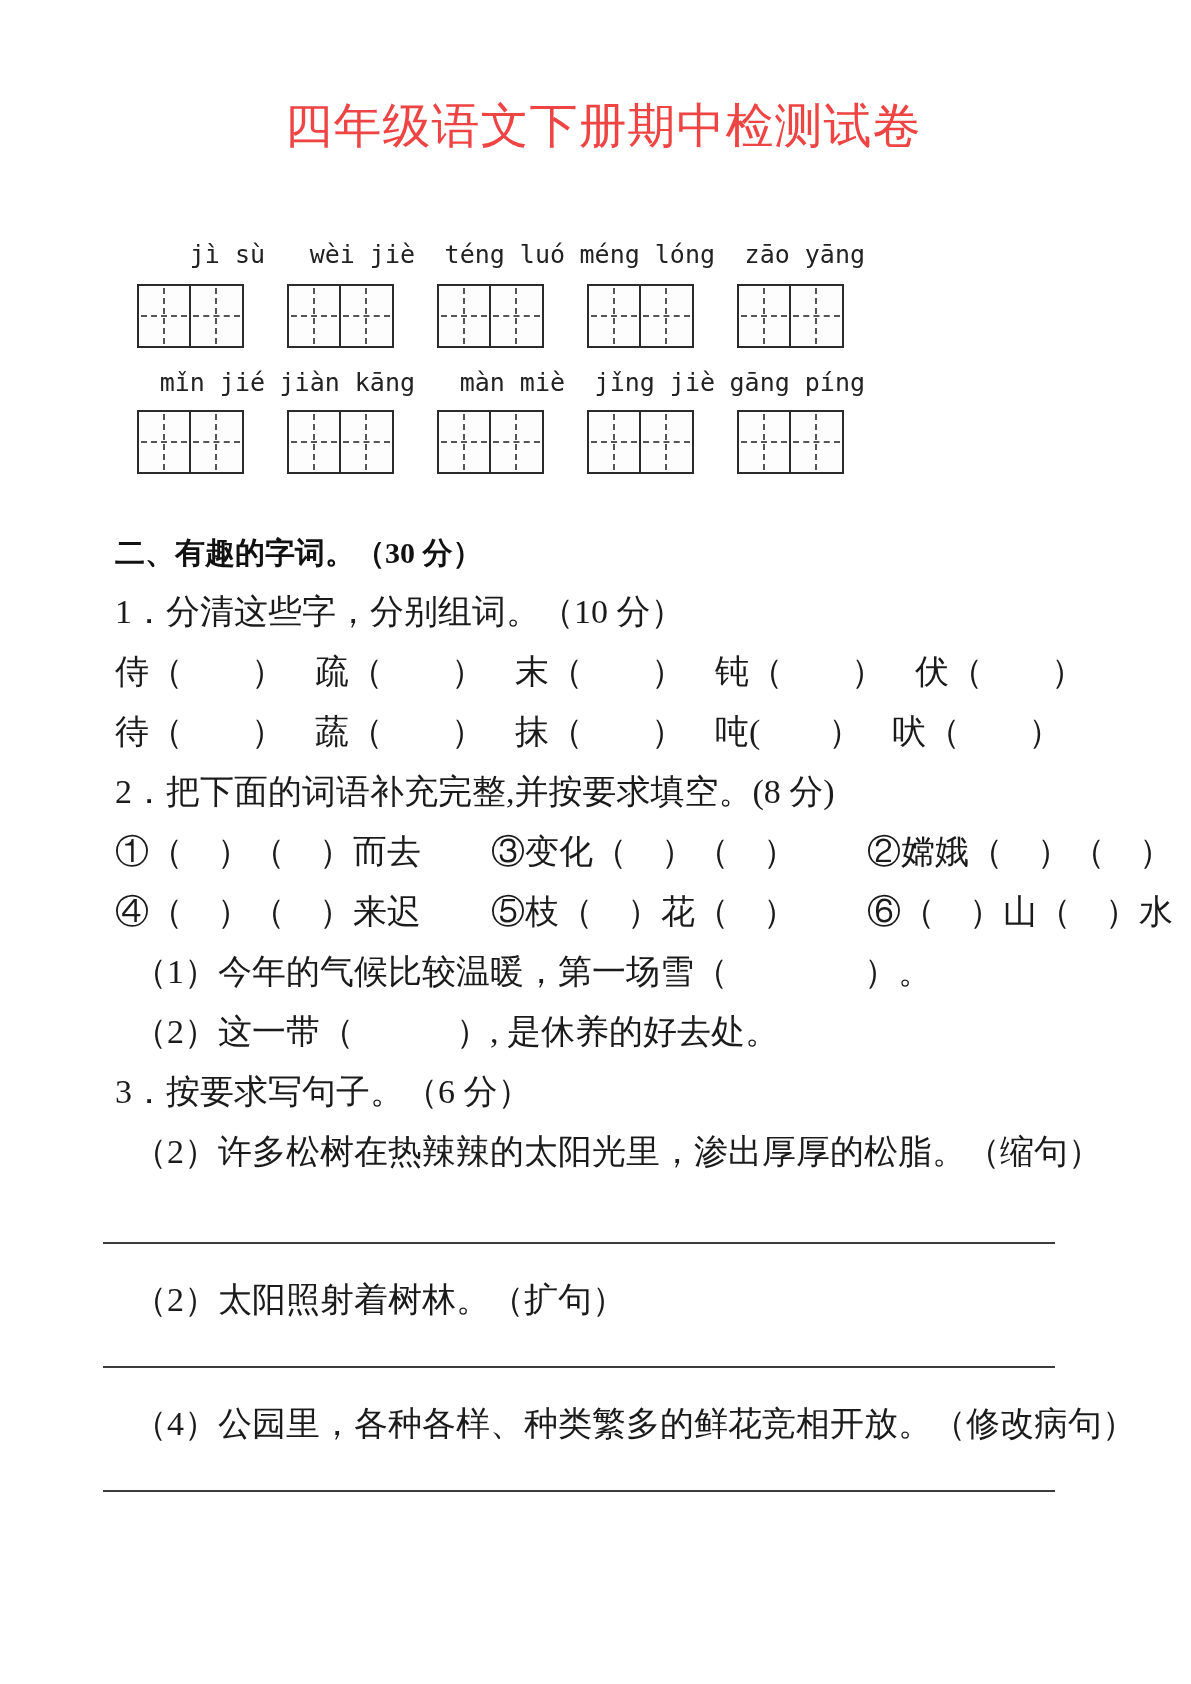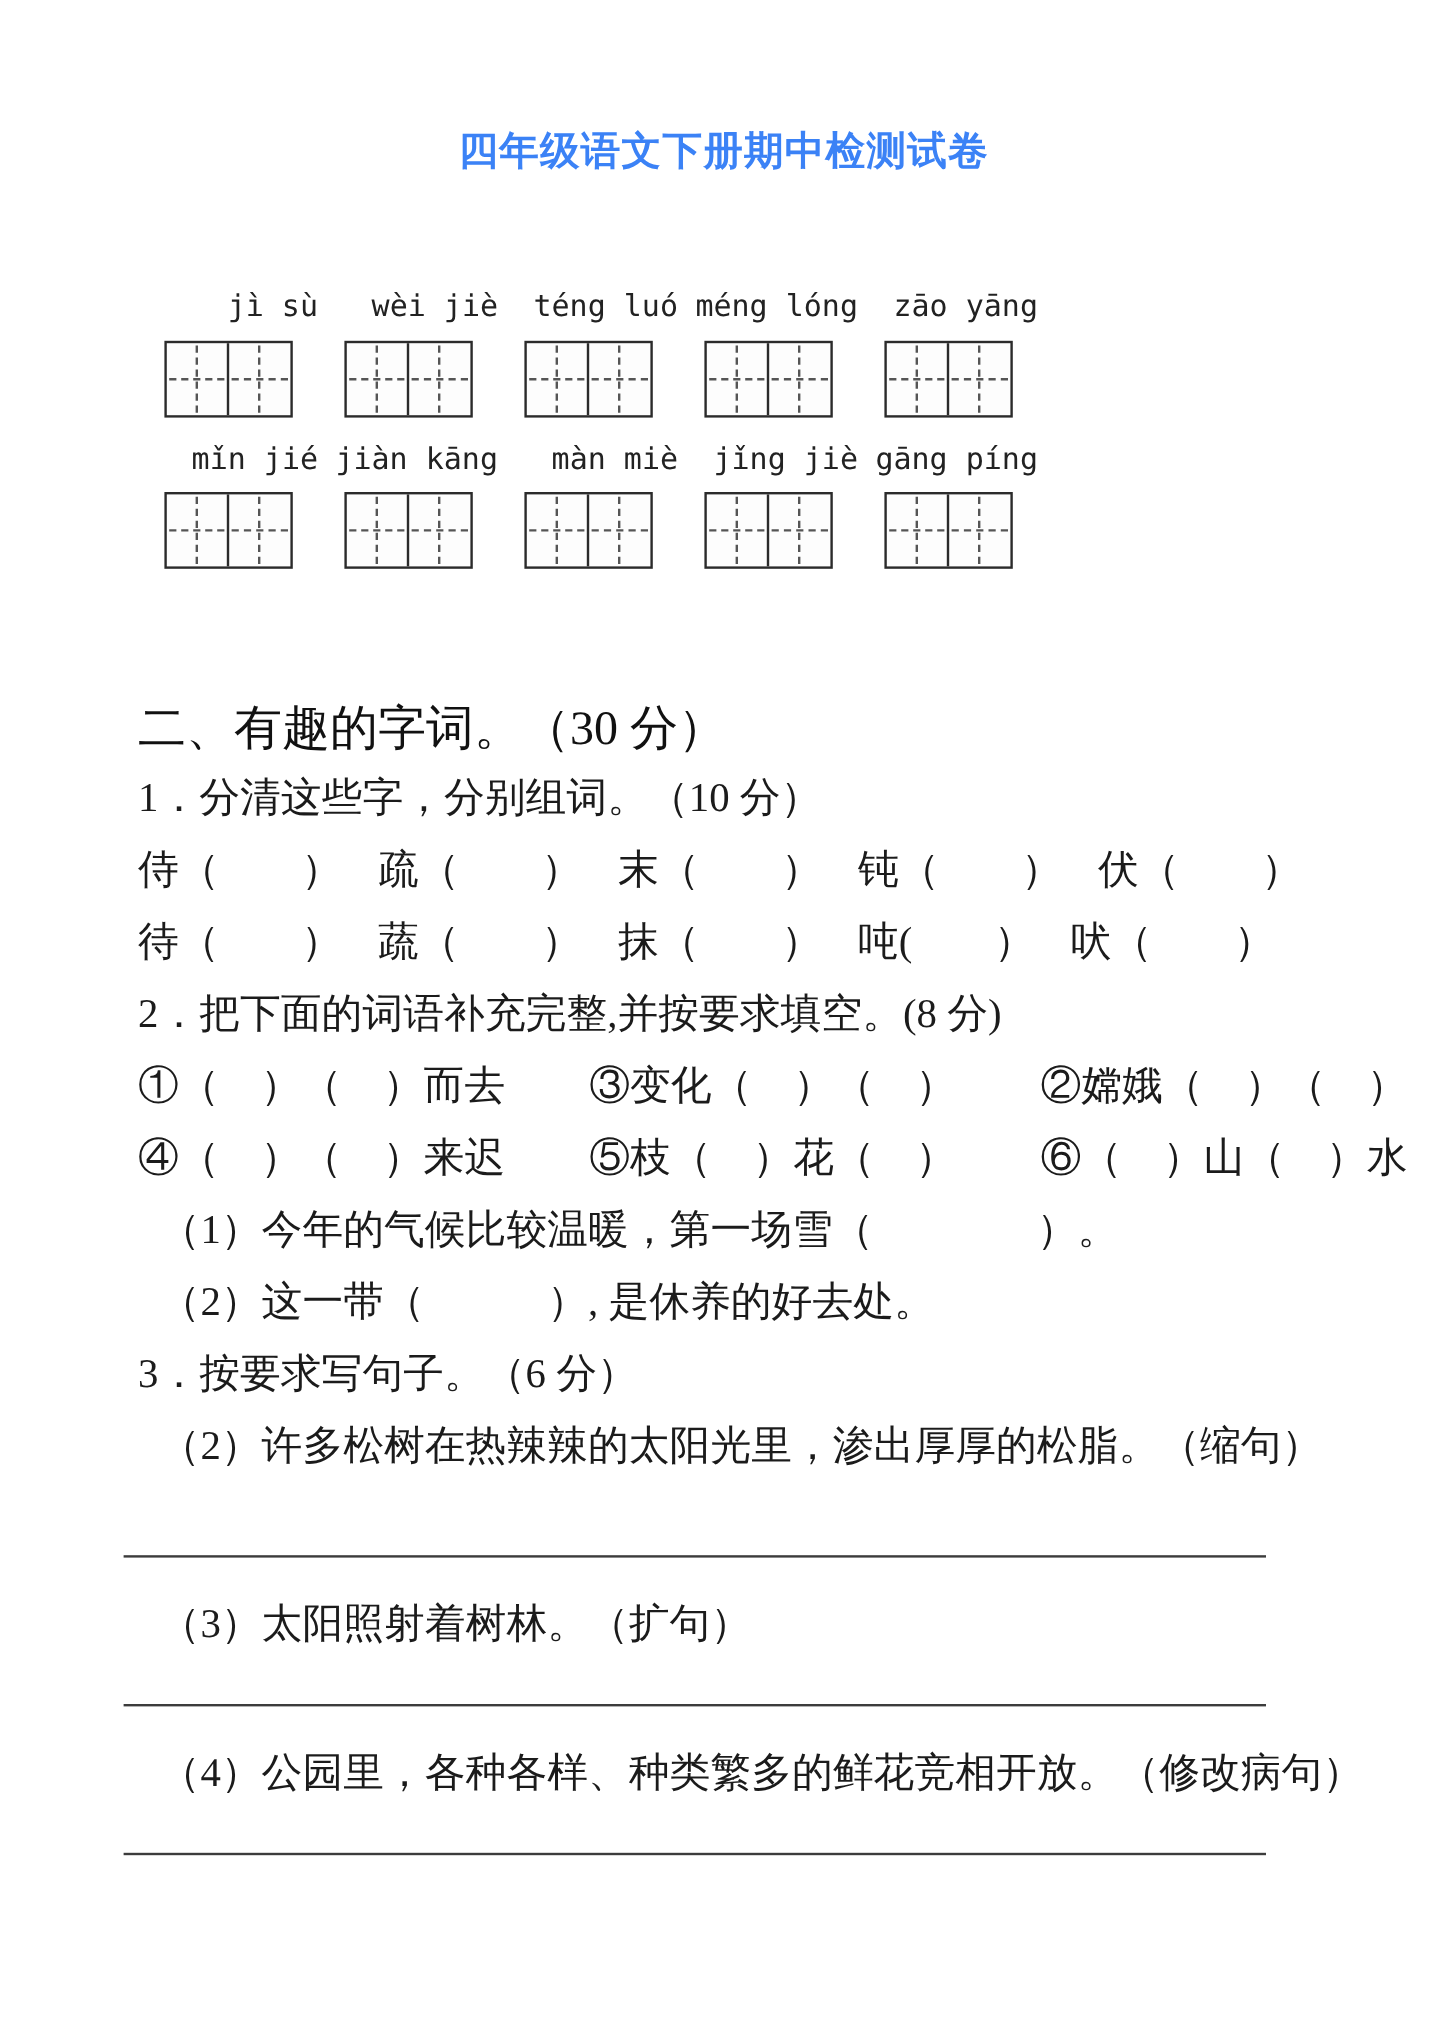--- a/index.html
+++ b/index.html
@@ -11,25 +11,25 @@
     margin: 0 auto;
     background: #ffffff;
     color: #1b1b1b;
     padding: 96px 100px 0 115px;
     font-family: "Liberation Serif", "DejaVu Serif", serif;
     overflow: hidden;
   }
   .exam-title {
     text-align: center;
     font-family: "Liberation Sans", "DejaVu Sans", sans-serif;
-    font-weight: 700;
-    font-size: 33px;
+    font-weight: 400;
+    font-size: 48px;
     line-height: 60px;
     letter-spacing: 1px;
-    color: #3b82f6;
+    color: #ef4444;
   }
   
   .pinyin-block { margin-top: 84px; width: 750px; }
   .pz-row { display: flex; }
   .pz-col { width: 150px; text-align: right; }
   .pinyin-word {
     font-family: "DejaVu Sans Mono", "Liberation Mono", monospace;
     font-size: 25px;
     line-height: 30px;
     white-space: nowrap;
@@ -53,23 +53,23 @@
     margin-left: -1px;
   }
   .tzg .cell::after {
     content: ""; position: absolute;
     top: 50%; left: 2px; right: 2px;
     border-top: 2px dashed #555;
     margin-top: -1px;
   }
   
   .section-heading {
-    margin-top: 114px;
-    font-weight: 400;
-    font-size: 40px;
+    margin-top: 60px;
+    font-weight: 700;
+    font-size: 30px;
     line-height: 38px;
     color: #111;
   }
   .t-line {
     font-size: 34px;
     line-height: 40px;
     margin-top: 20px;
     white-space: nowrap;
   }
   .indent { padding-left: 18px; }
@@ -211,20 +211,20 @@
   </div>
 
   <div class="t-line indent">（1）今年的气候比较温暖，第一场雪（　　　　）。</div>
   <div class="t-line indent">（2）这一带（　　　）, 是休养的好去处。</div>
 
   <div class="t-line">3．按要求写句子。（6 分）</div>
 
   <div class="t-line indent">（2）许多松树在热辣辣的太阳光里，渗出厚厚的松脂。（缩句）</div>
   <div class="answer-line first"></div>
 
-  <div class="t-line indent" style="margin-top:0">（3）太阳照射着树林。（扩句）</div>
+  <div class="t-line indent" style="margin-top:0">（2）太阳照射着树林。（扩句）</div>
   <div class="answer-line"></div>
 
   <div class="t-line indent" style="margin-top:0">（4）公园里，各种各样、种类繁多的鲜花竞相开放。（修改病句）</div>
   <div class="answer-line"></div>
 
 
 </div>
 
 </body></html>

